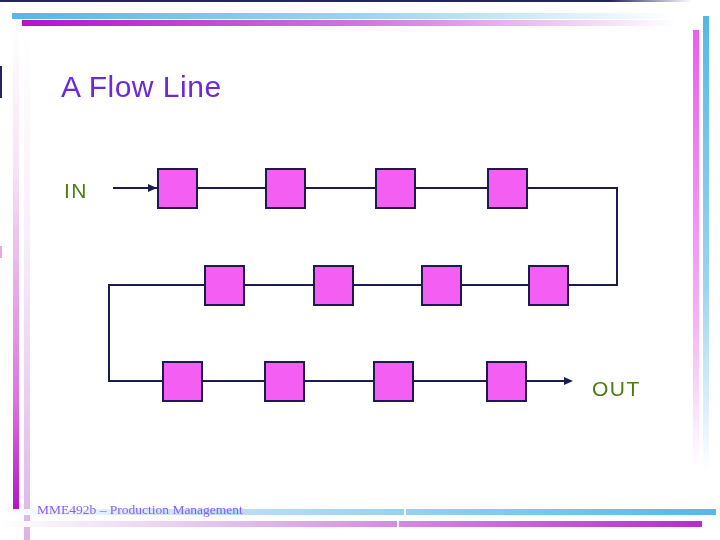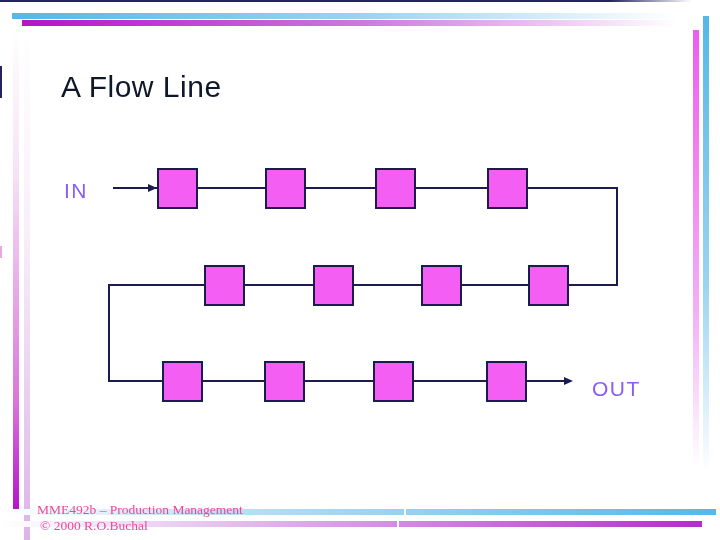--- a/index.html
+++ b/index.html
@@ -29,26 +29,26 @@
     background:linear-gradient(to right,#ffffff 0%,#e5c5ee 30%,#b52dcb 100%);}
   .notch{background:#ffffff;width:2px;height:6px;}
   .notch-cyan{left:404px;top:509px;}
   .notch-magenta{left:397px;top:521px;}
   .edge-dark{left:0;top:66px;width:2px;height:32px;background:#23235f;}
   .edge-pink{left:0;top:246px;width:2px;height:12px;background:#eaa6e2;}
 
   
   .title{
     position:absolute;left:61px;top:70px;
-    font-size:30px;letter-spacing:0.5px;color:#0f172a;white-space:nowrap;
+    font-size:30px;letter-spacing:0.5px;color:#6d28d9;white-space:nowrap;
   }
 
   
   .flow-label{
-    position:absolute;font-size:21px;letter-spacing:1.5px;color:#8b5cf6;white-space:nowrap;
+    position:absolute;font-size:21px;letter-spacing:1.5px;color:#4d7c0f;white-space:nowrap;
   }
   .label-in{left:64px;top:179px;}
   .label-out{left:592px;top:369px;margin-top:8px;}
   .fline{position:absolute;background:#1b1b4e;}
   .hline{height:2px;}
   .vline{width:2px;}
   .arrowhead{
     position:absolute;width:0;height:0;
     border-top:4.5px solid transparent;border-bottom:4.5px solid transparent;
     border-left:9px solid #1b1b4e;
@@ -59,21 +59,21 @@
   }
   
   .s-r1{top:168px;}  .s-r1.c1{left:157px;} .s-r1.c2{left:265px;} .s-r1.c3{left:375px;} .s-r1.c4{left:487px;}
   
   .s-r2{top:265px;}  .s-r2.c1{left:204px;} .s-r2.c2{left:313px;} .s-r2.c3{left:421px;} .s-r2.c4{left:528px;}
   
   .s-r3{top:361px;}  .s-r3.c1{left:162px;} .s-r3.c2{left:264px;} .s-r3.c3{left:373px;} .s-r3.c4{left:486px;}
 
   
   .footer-line{
-    position:absolute;font-family:"Liberation Serif",serif;color:#ec4899;
+    position:absolute;font-family:"Liberation Serif",serif;color:#8b5cf6;
     font-size:13.5px;white-space:nowrap;
   }
   .footer-1{left:37px;top:502px;}
   .footer-2{left:40px;top:518px;}
 </style>
 </head>
 <body>
 
 <div class="slide">
 
@@ -115,15 +115,14 @@
   <div class="station s-r2 c2"></div>
   <div class="station s-r2 c3"></div>
   <div class="station s-r2 c4"></div>
 
   <div class="station s-r3 c1"></div>
   <div class="station s-r3 c2"></div>
   <div class="station s-r3 c3"></div>
   <div class="station s-r3 c4"></div>
 
   <div class="footer-line footer-1">MME492b – Production Management</div>
-  <div class="footer-line footer-2">© 2000 R.O.Buchal</div>
 
 </div>
 
 </body></html>

